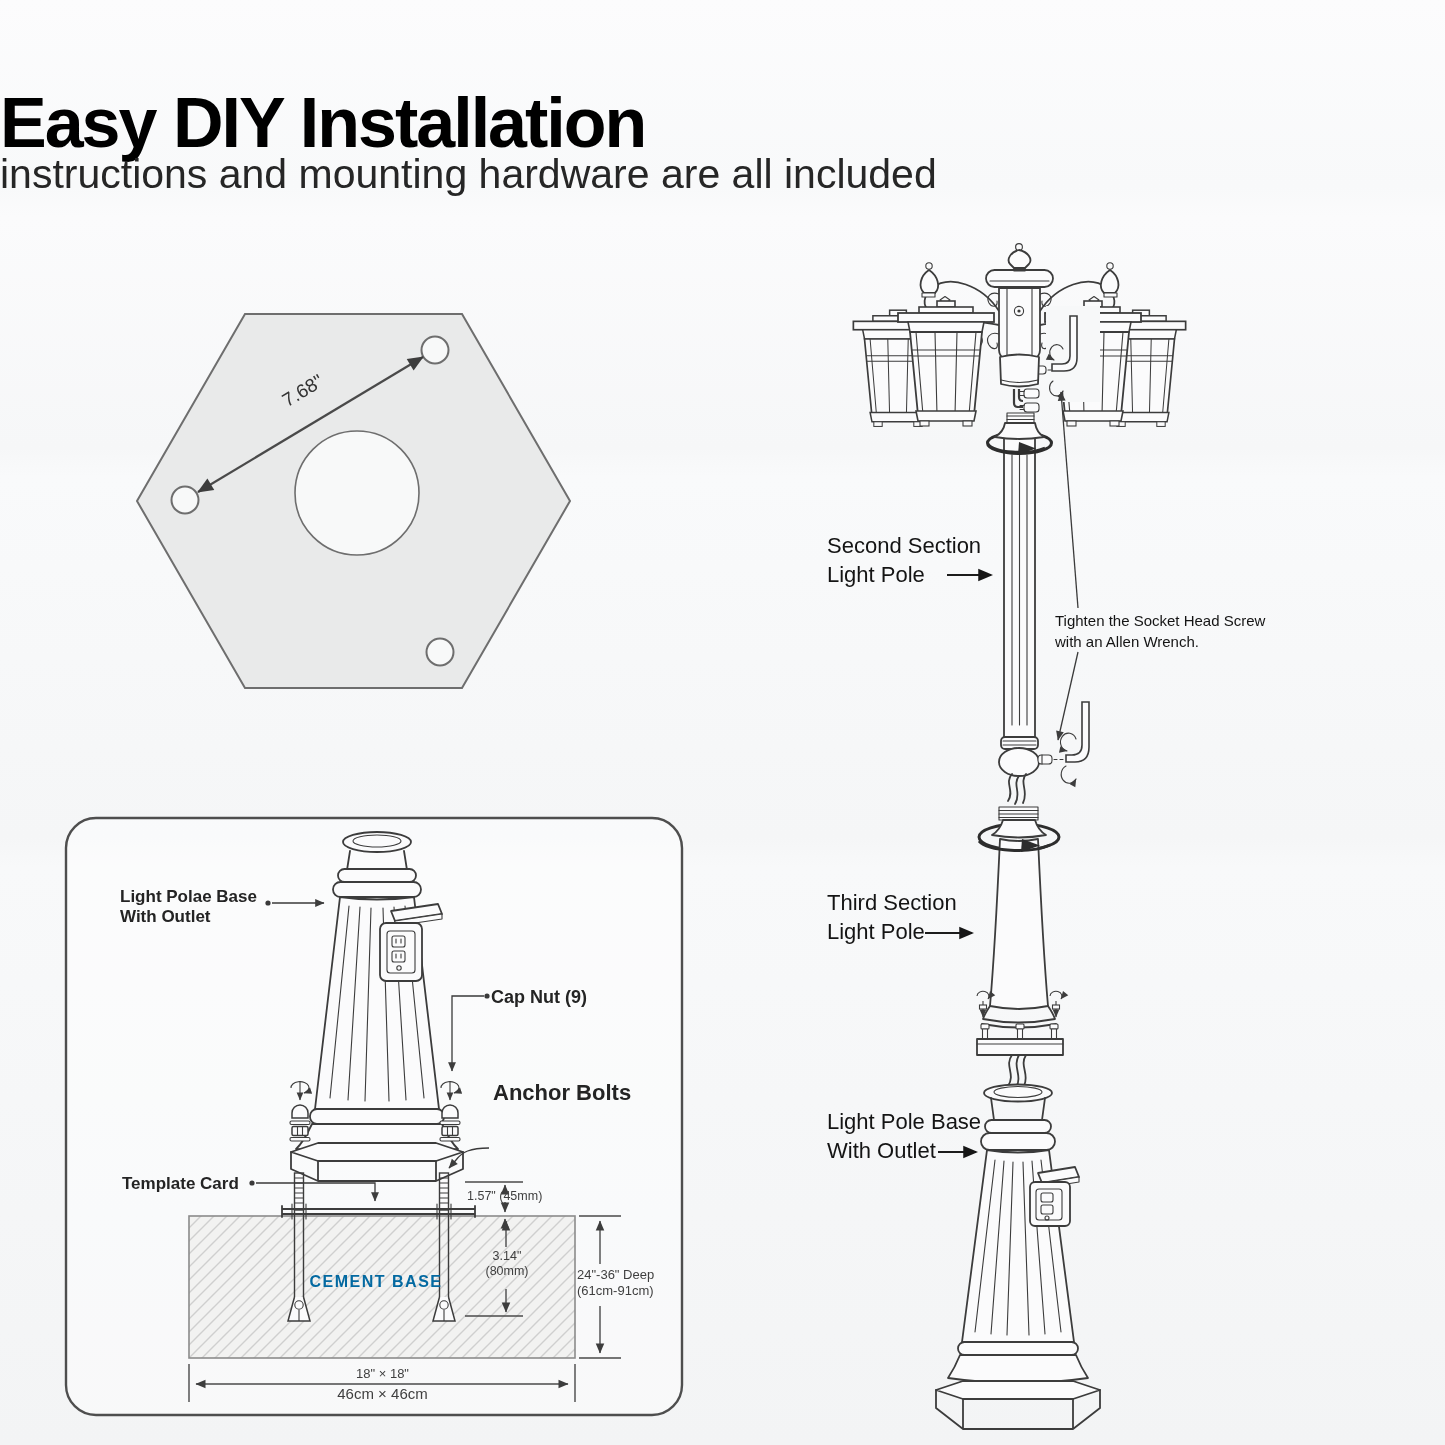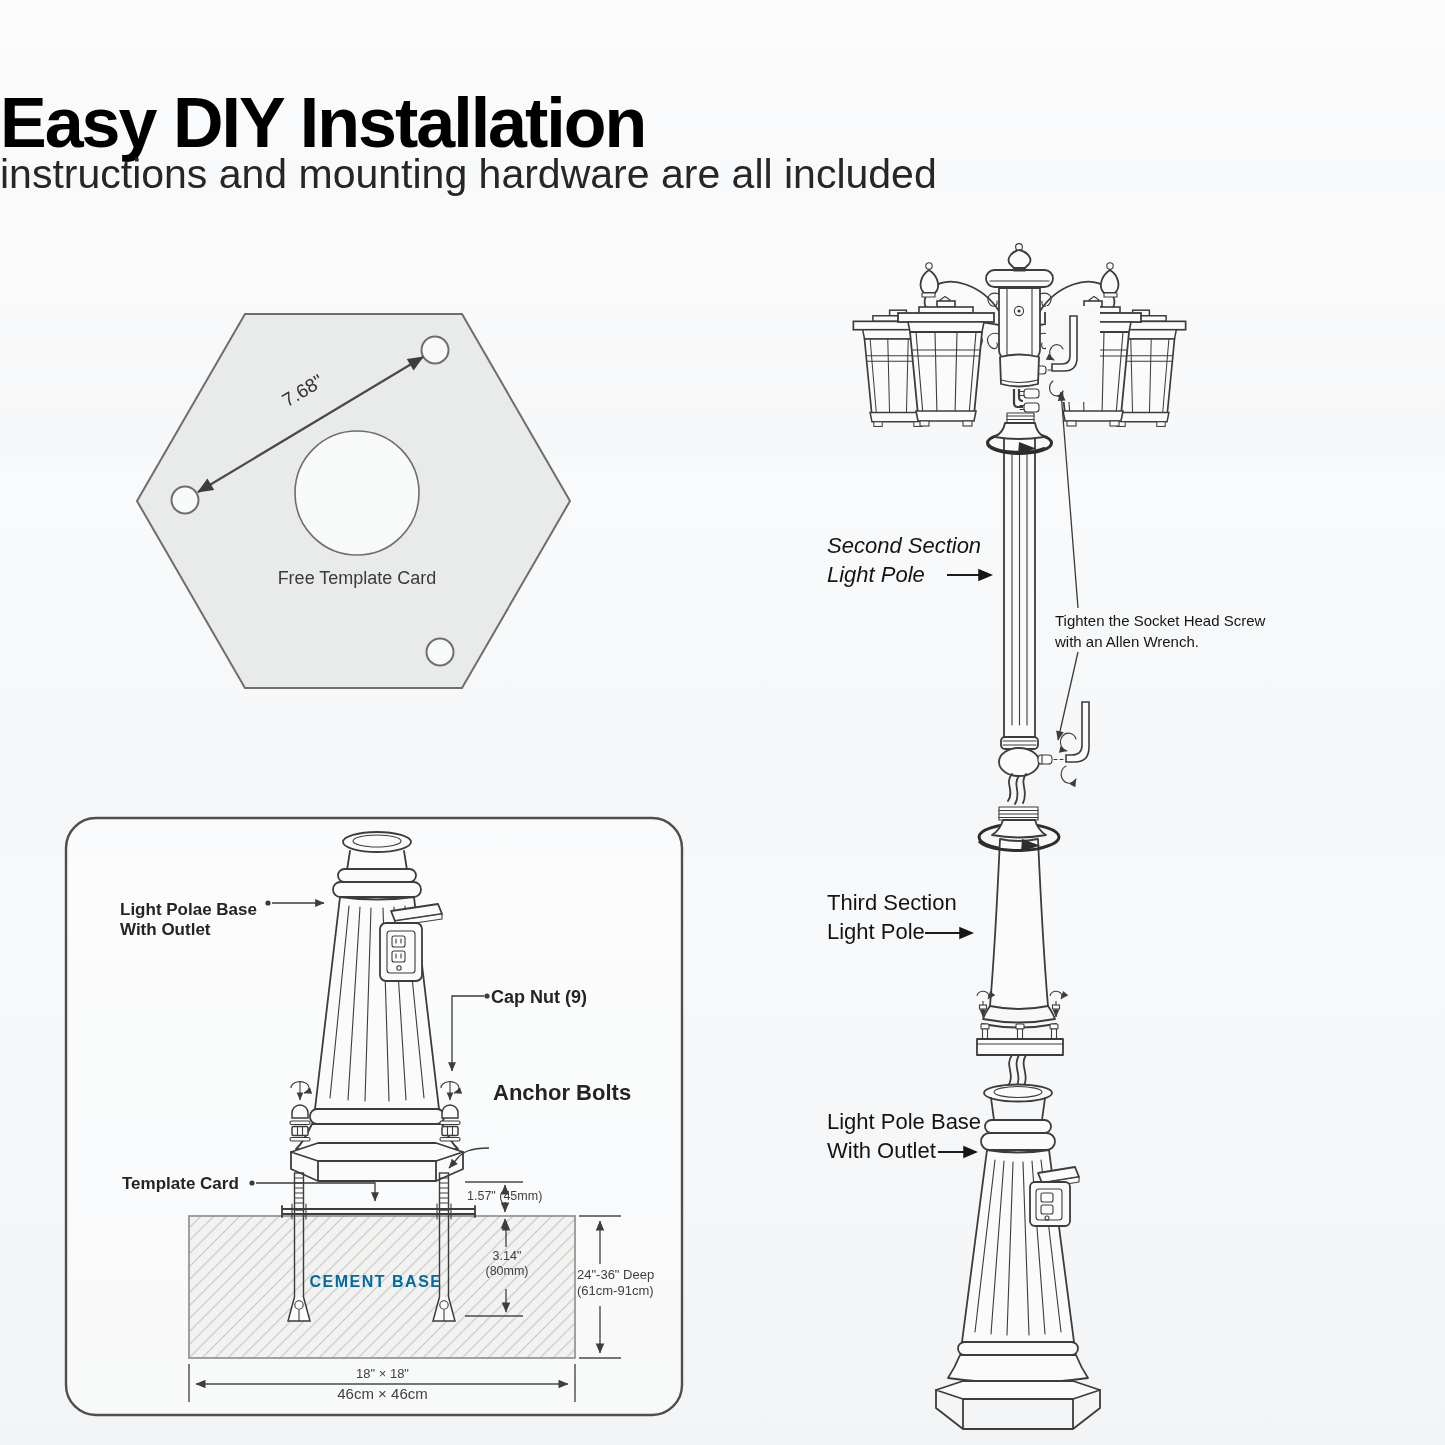--- a/index.html
+++ b/index.html
@@ -9,34 +9,34 @@
     background:linear-gradient(180deg,#fcfcfd 0%,#f8f9fa 13%,#fbfbfc 15%,#f6f7f8 31%,#f9fafb 33%,#f5f6f7 58%,#f8f9fa 60%,#f3f4f5 100%);
   }
   .abs{position:absolute;}
   .title{left:0;right:0;top:48px;text-align:left;font-size:70px;font-weight:bold;
          letter-spacing:-2px;color:#000000;line-height:80px;margin-top:35px;}
   .subtitle{left:0;right:0;top:148px;text-align:left;font-size:41px;color:#262626;line-height:52px;}
   .hex-dim{left:248px;top:380px;width:110px;text-align:center;font-size:19px;color:#333;
            transform:rotate(-31deg);}
   .hex-cap{left:157px;top:565px;width:400px;text-align:center;font-size:18px;color:#3a3a3a;line-height:27px;}
   .blabel{font-size:17px;font-weight:bold;color:#242424;line-height:20px;}
-  .lb-pole-base{left:120px;top:887px;margin-top:13px;}
+  .lb-pole-base{left:120px;top:887px;}
   .lb-capnut{left:491px;top:987px;font-size:18px;}
   .lb-anchor{left:493px;top:1083px;font-size:22px;}
   .lb-template{left:122px;top:1174px;}
   .lb-cement{left:286px;top:1273px;width:180px;text-align:center;font-size:16px;font-weight:bold;
              color:#0369a1;letter-spacing:1.5px;}
   .dim{color:#3f3f3f;font-size:12.5px;line-height:15px;}
   .d-exposed{left:467px;top:1189px;width:100px;}
   .d-embed{left:467px;top:1249px;width:80px;text-align:center;}
   .d-deep{left:577px;top:1267px;width:90px;font-size:13px;line-height:16px;}
   .d-w1{left:290px;top:1366px;width:185px;text-align:center;font-size:13px;}
   .d-w2{left:290px;top:1386px;width:185px;text-align:center;font-size:15px;}
   .rlabel{font-size:22px;color:#141414;line-height:29px;}
-  .r-second{left:827px;top:531px;font-style:italic;}
+  .r-second{left:827px;top:531px;}
   .r-note{left:1055px;top:610px;font-size:15px;line-height:21px;}
   .r-third{left:827px;top:888px;}
   .r-base{left:827px;top:1107px;}
   svg.art{position:absolute;left:0;top:0;}
   .ln{fill:none;stroke:#3c3c3c;stroke-width:1.8;stroke-linecap:round;stroke-linejoin:round;}
   .lt{fill:none;stroke:#3c3c3c;stroke-width:1.1;stroke-linecap:round;stroke-linejoin:round;}
   .wh{fill:#fbfbfc;stroke:#3c3c3c;stroke-width:1.8;stroke-linejoin:round;}
   .whl{fill:#fbfbfc;stroke:#3c3c3c;stroke-width:1.1;stroke-linejoin:round;}
   .dimln{fill:none;stroke:#4a4a4a;stroke-width:1.4;}
   .ptr{fill:none;stroke:#3a3a3a;stroke-width:1.3;}
@@ -320,21 +320,20 @@
       <path d="M938,1152 L976,1152" stroke="#1c1c1c" stroke-width="2" fill="none" marker-end="url(#ahB)"></path>
     </g>
   </g>
 </svg>
 
 <div class="abs title">Easy DIY Installation</div>
 <div class="abs subtitle">instructions and mounting hardware are all included</div>
 
 <div class="abs hex-dim">7.68"</div>
 <div class="abs hex-cap">
-  <div>Free Template Card</div>
 </div>
 
 <div class="abs blabel lb-pole-base">
   <div>Light Polae Base</div>
   <div>With Outlet</div>
 </div>
 <div class="abs blabel lb-capnut">Cap Nut (9)</div>
 <div class="abs blabel lb-anchor">Anchor Bolts</div>
 <div class="abs blabel lb-template">Template Card</div>
 <div class="abs lb-cement">CEMENT BASE</div>

